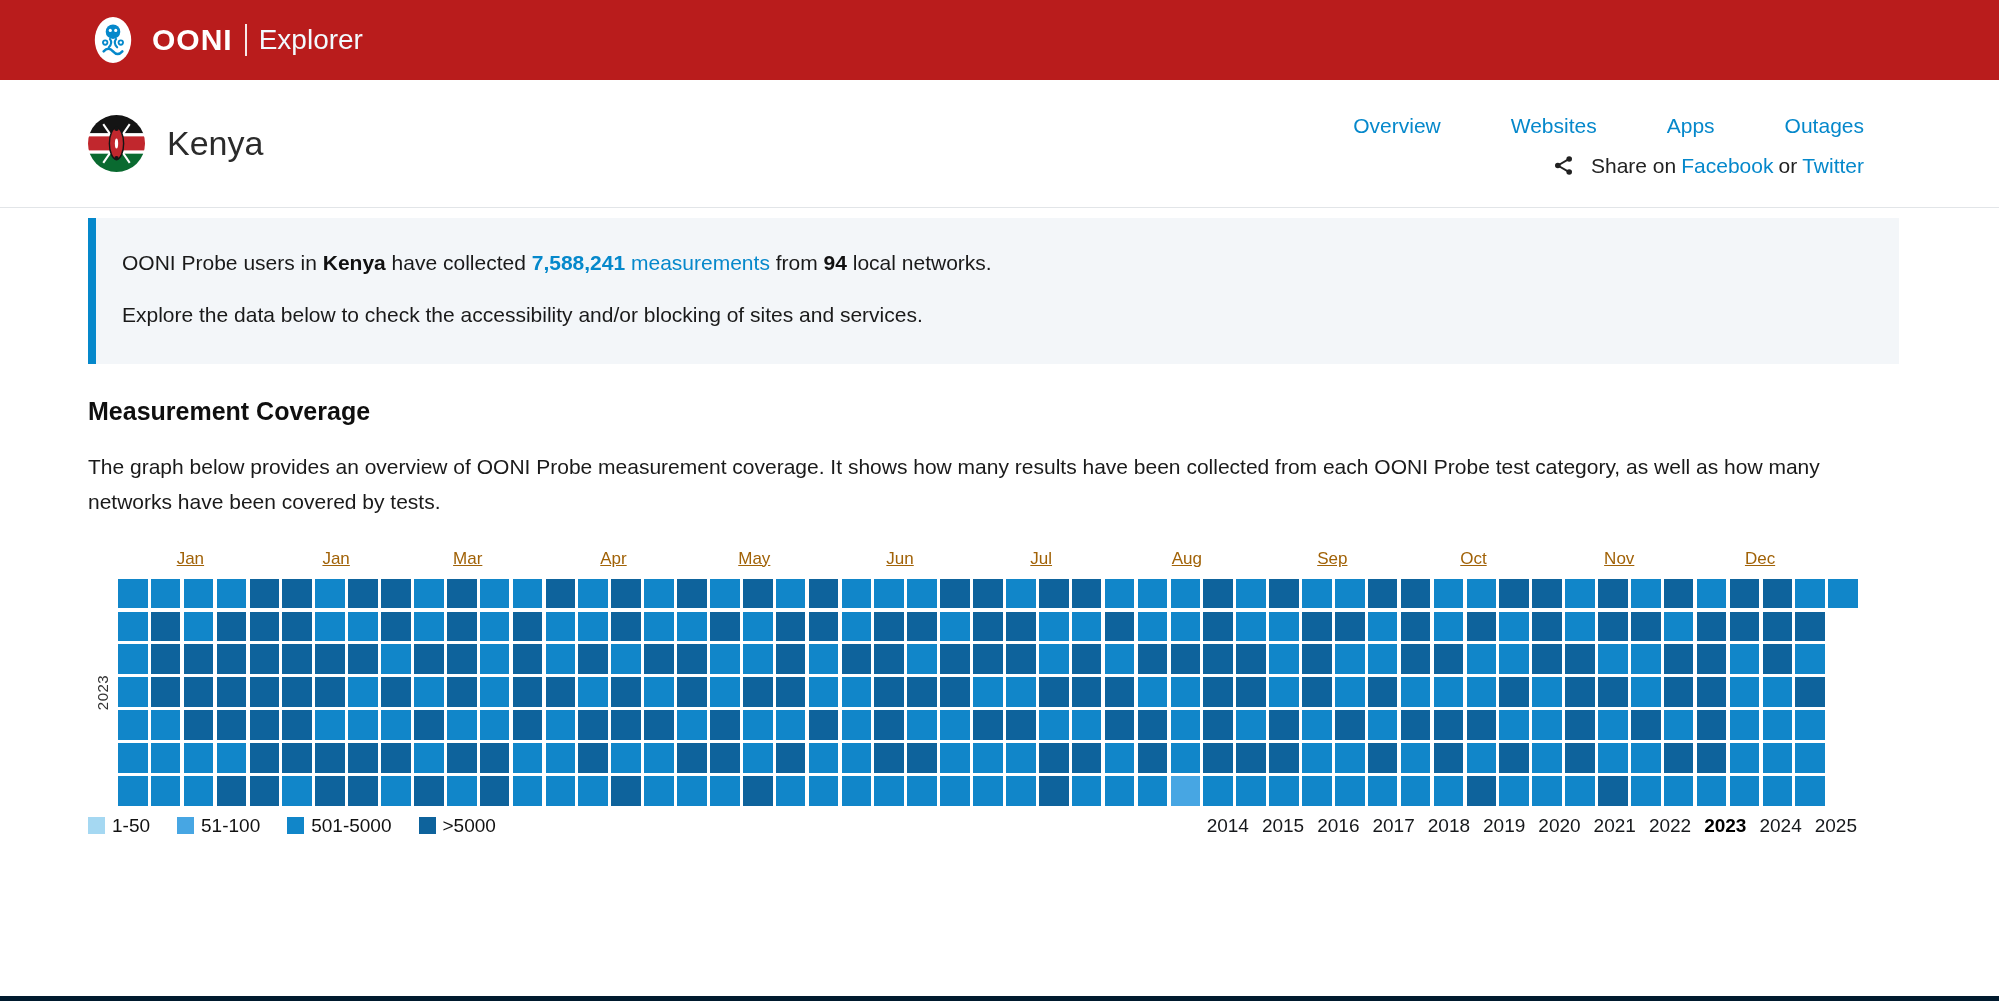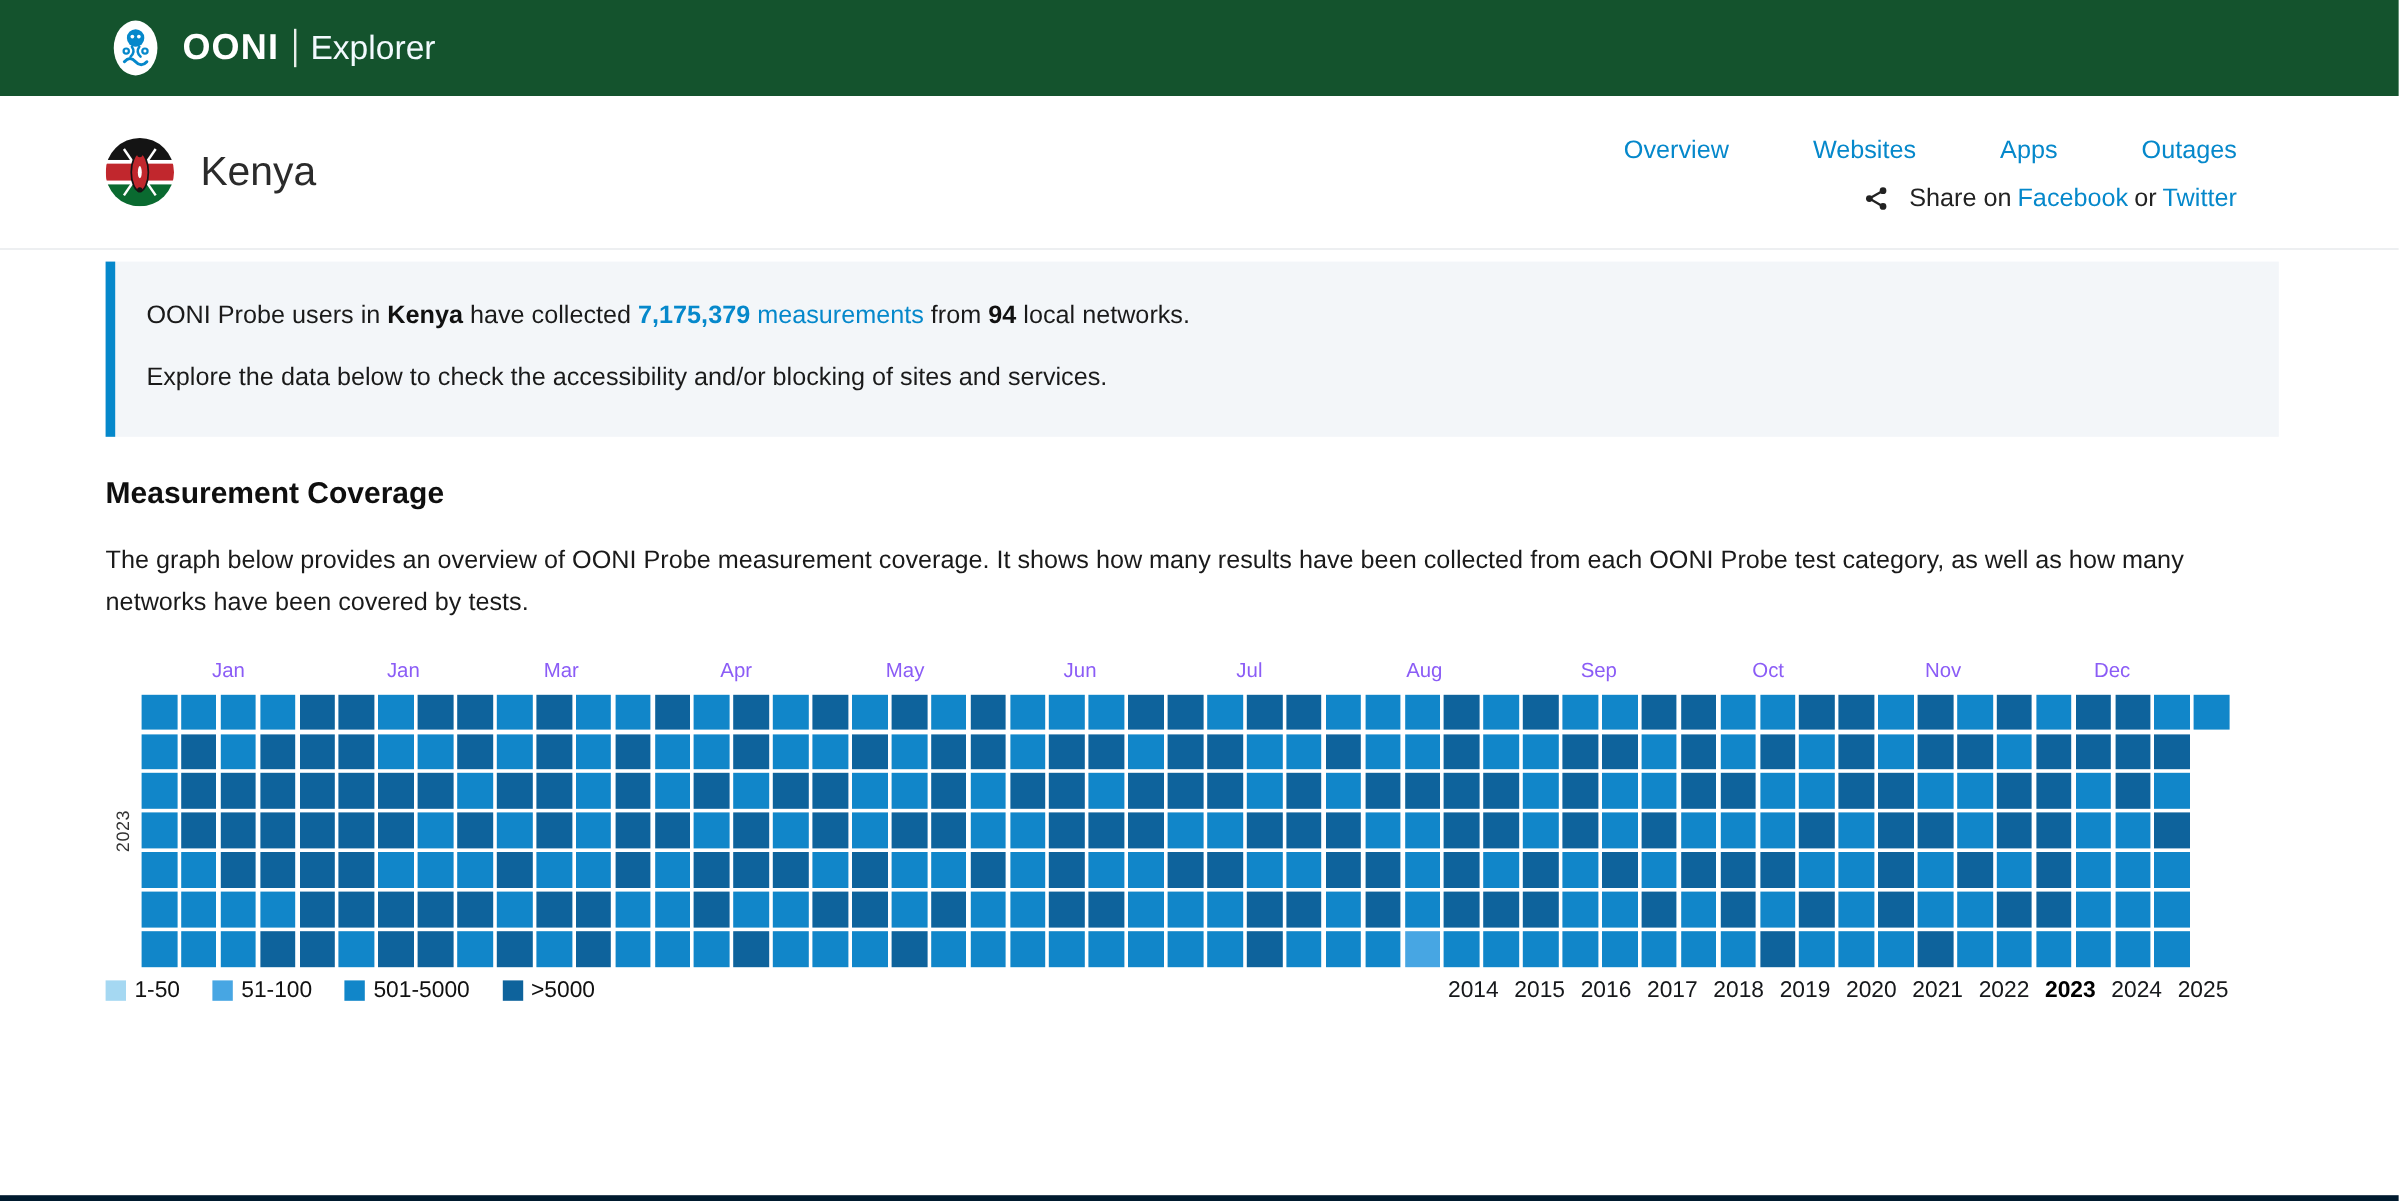--- a/index.html
+++ b/index.html
@@ -6,21 +6,21 @@
   html,body { width: 1999px; height: 1001px; }
   body {
     font-family: "Liberation Sans", sans-serif;
     background: #ffffff;
     color: #1a1a1a;
     position: relative;
     overflow: hidden;
   }
   
   .topnav {
-    height: 80px; background: #14532d;
+    height: 80px; background: #b91c1c;
     display: flex; align-items: center; justify-content: space-between;
     padding: 0 205px 0 88px;
   }
   .brand { display: flex; align-items: center; }
   .brand-logo { width: 50px; height: 52px; margin-right: 14px; }
   .brand-name { color: #fff; font-size: 30px; font-weight: 800; letter-spacing: 1px; }
   .brand-divider { width: 2px; height: 32px; background: rgba(255,255,255,0.9); margin: 0 12px; }
   .brand-suffix { color: #f2fafe; font-size: 28px; font-weight: 300; }
   .nav-links { display: flex; align-items: center; gap: 44px; }
   .nav-links .nav-item {
@@ -54,21 +54,21 @@
   .callout a { color: #0588CB; text-decoration: none; cursor: pointer; }
   .callout a b { color: #0588CB; }
   .section-title { margin-top: 33px; font-size: 25px; font-weight: 700; color: #0f0f0f; }
   .para { margin-top: 23px; font-size: 21px; line-height: 35px; color: #1a1a1a; max-width: 1815px; }
   .para a { color: #0588CB; text-decoration: none; cursor: pointer; }
   
   .chart { margin-top: 30px; }
   .months-row { position: relative; height: 24px; margin-left: 30px; }
   .month-label {
     position: absolute; top: 0; transform: translateX(-50%);
-    font-size: 17px; color: #8b5cf6;
+    font-size: 17px; color: #a16207; text-decoration: underline;
   }
   .grid-wrap { display: flex; margin-top: 6px; }
   .year-axis {
     width: 30px; display: flex; align-items: center; justify-content: center;
   }
   .year-axis span {
     transform: rotate(-90deg); font-size: 15px; color: #333; letter-spacing: 0.5px; white-space: nowrap;
   }
   .heatmap-grid {
     display: grid;
@@ -156,21 +156,21 @@
       <a>Facebook</a>
       <span>or</span>
       <a>Twitter</a>
     </div>
   </div>
 </div>
 
 <main class="main">
 
   <div class="callout">
-    <p><span>OONI Probe users in </span><b>Kenya</b><span> have collected </span><a><b>7,175,379</b><span> measurements</span></a><span> from </span><b>94</b><span> local networks.</span></p>
+    <p><span>OONI Probe users in </span><b>Kenya</b><span> have collected </span><a><b>7,588,241</b><span> measurements</span></a><span> from </span><b>94</b><span> local networks.</span></p>
     <p>Explore the data below to check the accessibility and/or blocking of sites and services.</p>
   </div>
 
   <h2 class="section-title">Measurement Coverage</h2>
 
   <p class="para">The graph below provides an overview of OONI Probe measurement coverage. It shows how many results have been collected from each OONI Probe test category, as well as how many networks have been covered by tests.</p>
 
 
   <section class="chart">
     <div class="months-row">

